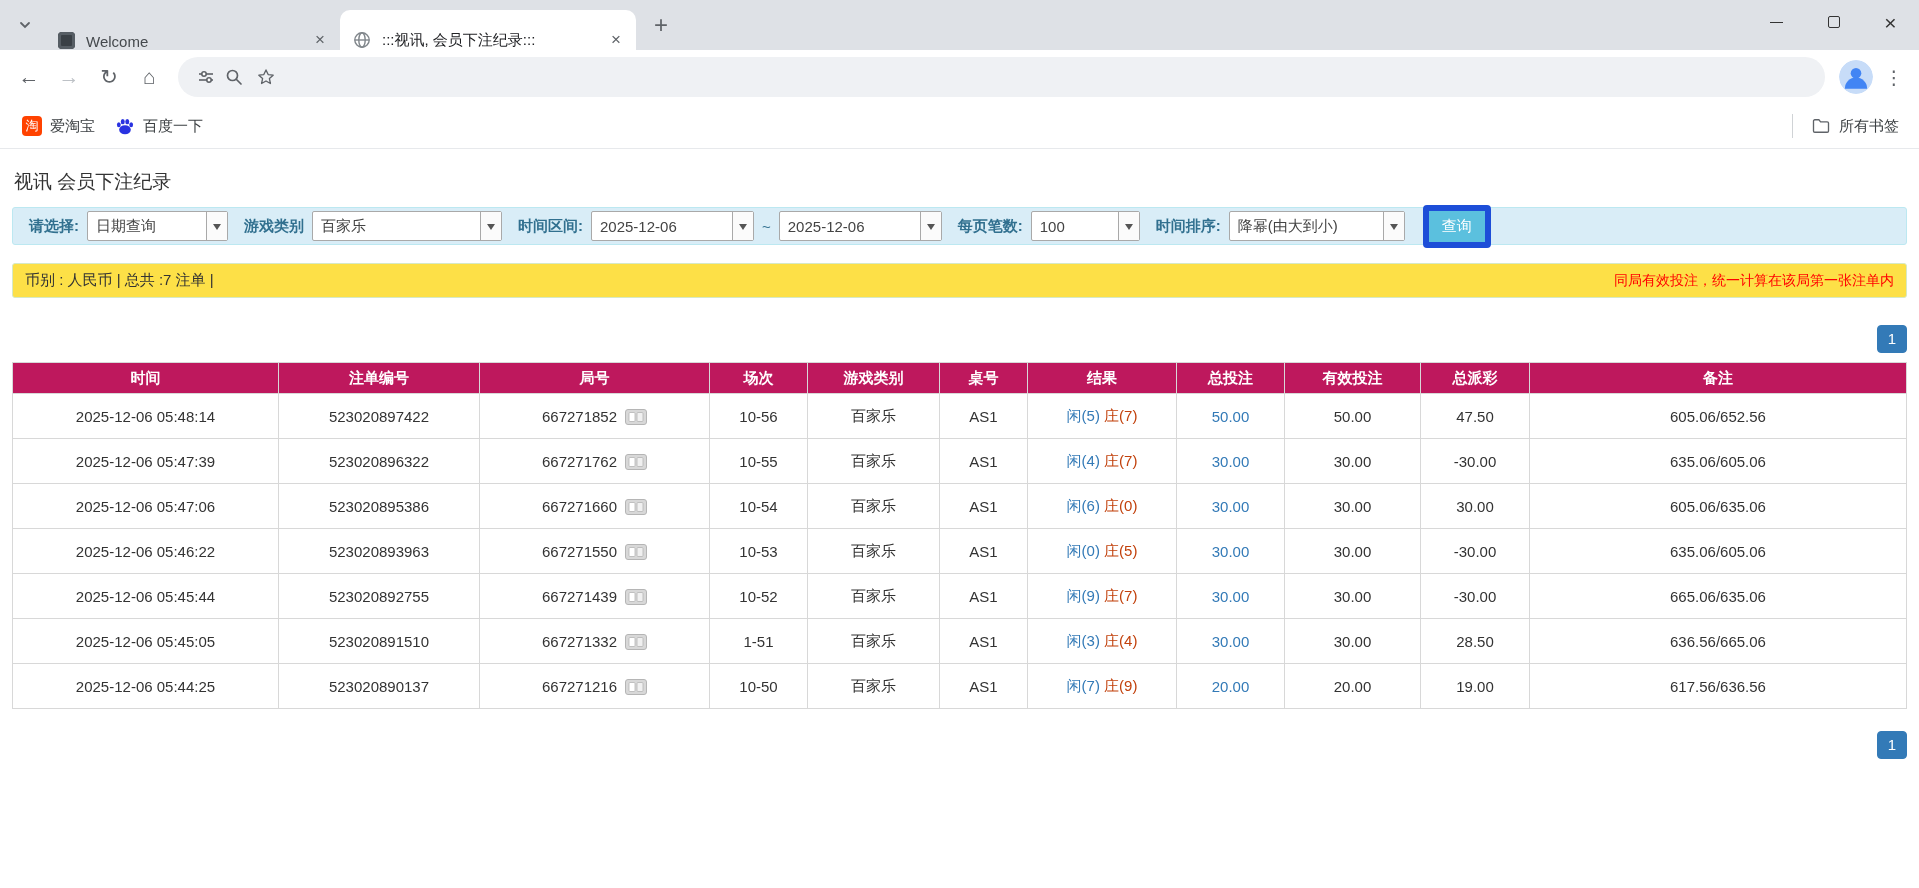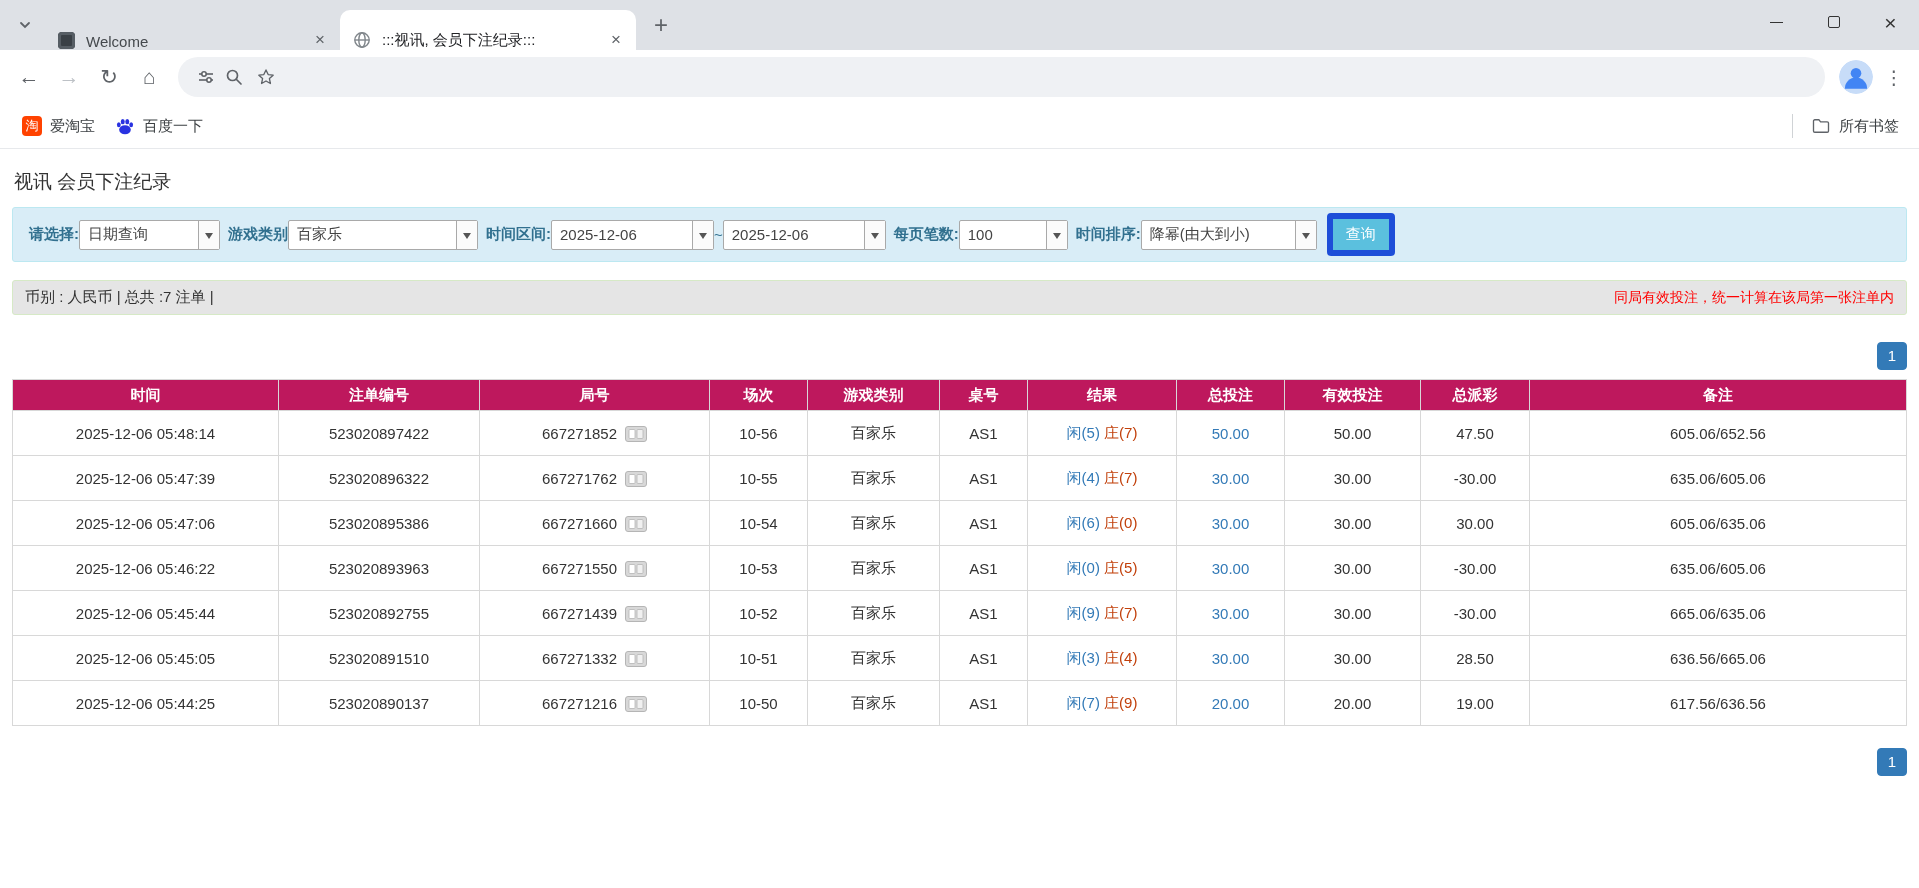--- a/index.html
+++ b/index.html
@@ -37,31 +37,31 @@
   .bookmarks{height:45px;background:#fff;border-bottom:1px solid #e7e9ec;display:flex;align-items:center;padding:0 12px;font-size:15px;color:#3c4043;}
   .bm{display:flex;align-items:center;gap:8px;padding:6px 10px;border-radius:8px;}
   .bm-ico-taobao{width:20px;height:20px;background:#ff4200;border-radius:4px;color:#fff;font-size:13px;display:flex;align-items:center;justify-content:center;}
   .bm-spacer{flex:1;}
   .bm-divider{width:1px;height:24px;background:#d0d3d6;margin:0 10px;}
   .allbm{display:flex;align-items:center;gap:8px;padding:6px 8px;}
 
   
   .page{padding:0 12px;background:#fff;}
   .page-title{font-size:19px;color:#333;margin:20px 0 0 2px;}
-  .filterbar{margin-top:12px;height:55px;background:#d9edf7;border:1px solid #bce8f1;border-radius:3px;display:flex;align-items:center;padding:0 16px;}
+  .filterbar{margin-top:12px;height:38px;background:#d9edf7;border:1px solid #bce8f1;border-radius:3px;display:flex;align-items:center;padding:0 16px;gap:8px;}
   .flabel{font-size:15px;font-weight:bold;color:#31708f;white-space:nowrap;}
   .ml{margin-left:8px;}
   .sel{background:#fff;border:1px solid #a9a9a9;border-radius:2px;height:30px;display:flex;align-items:center;font-size:15px;color:#444;flex:none;}
   .sel-text{flex:1;padding:0 8px;white-space:nowrap;overflow:hidden;}
   .sel-arrow{width:21px;align-self:stretch;border-left:1px solid #a9a9a9;background:#fbfbfb;display:flex;align-items:center;justify-content:center;}
   .sel-arrow::after{content:"";border:4.5px solid transparent;border-top:6px solid #555;margin-top:6px;}
   .w141{width:141px;}.w190{width:190px;}.w163{width:163px;}.w109{width:109px;}.w176{width:176px;}
   .tilde{font-size:15px;color:#31708f;}
   .search-btn{margin-left:10px;background:#5bc0de;border:6px solid #1d4ed8;color:#fff;font-size:15px;padding:6px 13px;border-radius:4px;font-family:inherit;cursor:pointer;}
-  .infobar{margin-top:18px;height:35px;background:#e5e5e5;border:1px solid #d6e9c6;border-radius:3px;display:flex;align-items:center;justify-content:space-between;padding:0 12px;font-size:15px;color:#333;}
+  .infobar{margin-top:18px;height:35px;background:#fde047;border:1px solid #d6e9c6;border-radius:3px;display:flex;align-items:center;justify-content:space-between;padding:0 12px;font-size:15px;color:#333;}
   .rednote{color:#ff0000;font-size:14px;}
   .pager{display:flex;justify-content:flex-end;margin-top:27px;}
   .pager.bottom{margin-top:22px;}
   .pagebtn{background:#337ab7;border:1px solid #337ab7;color:#fff;font-size:15px;padding:4px 10px;border-radius:4px;line-height:1.2;cursor:pointer;}
   .tablewrap{margin-top:9px;}
   table.bet{width:100%;border-collapse:collapse;table-layout:fixed;font-size:15px;}
   .bet th{background:#be185d;color:#fff;font-weight:bold;height:31px;border:1px solid #d8d8d8;padding:0 4px;}
   .bet td{border:1px solid #d8d8d8;height:45px;text-align:center;color:#333;padding:0 4px;white-space:nowrap;overflow:hidden;}
   .roundwrap{display:inline-flex;align-items:center;gap:8px;vertical-align:middle;}
   .player{color:#337ab7;}
@@ -373,21 +373,21 @@
               <td><span class="roundwrap">
                   <span>667271332</span>
                   <span style="display:inline-flex;">
                     <svg width="22" height="16" viewBox="0 0 22 16">
                       <rect x="0.5" y="0.5" width="21" height="15" rx="2.5" fill="#d8d8d8" stroke="#b5b5b5"></rect>
                       <rect x="4" y="3.5" width="6" height="9" rx="1" fill="#fff" stroke="#b5b5b5" stroke-width="0.8"></rect>
                       <rect x="12" y="3.5" width="6" height="9" rx="1" fill="#f0f0f0" stroke="#b5b5b5" stroke-width="0.8"></rect>
                     </svg>
                   </span>
                 </span></td>
-              <td>10-51</td>
+              <td>1-51</td>
               <td>百家乐</td>
               <td>AS1</td>
               <td><span class="player">闲(3)</span> <span class="banker">庄(4)</span></td>
               <td><span class="betlink">30.00</span></td>
               <td>30.00</td>
               <td>28.50</td>
               <td>636.56/665.06</td>
             </tr>
             <tr>
               <td>2025-12-06 05:44:25</td>

